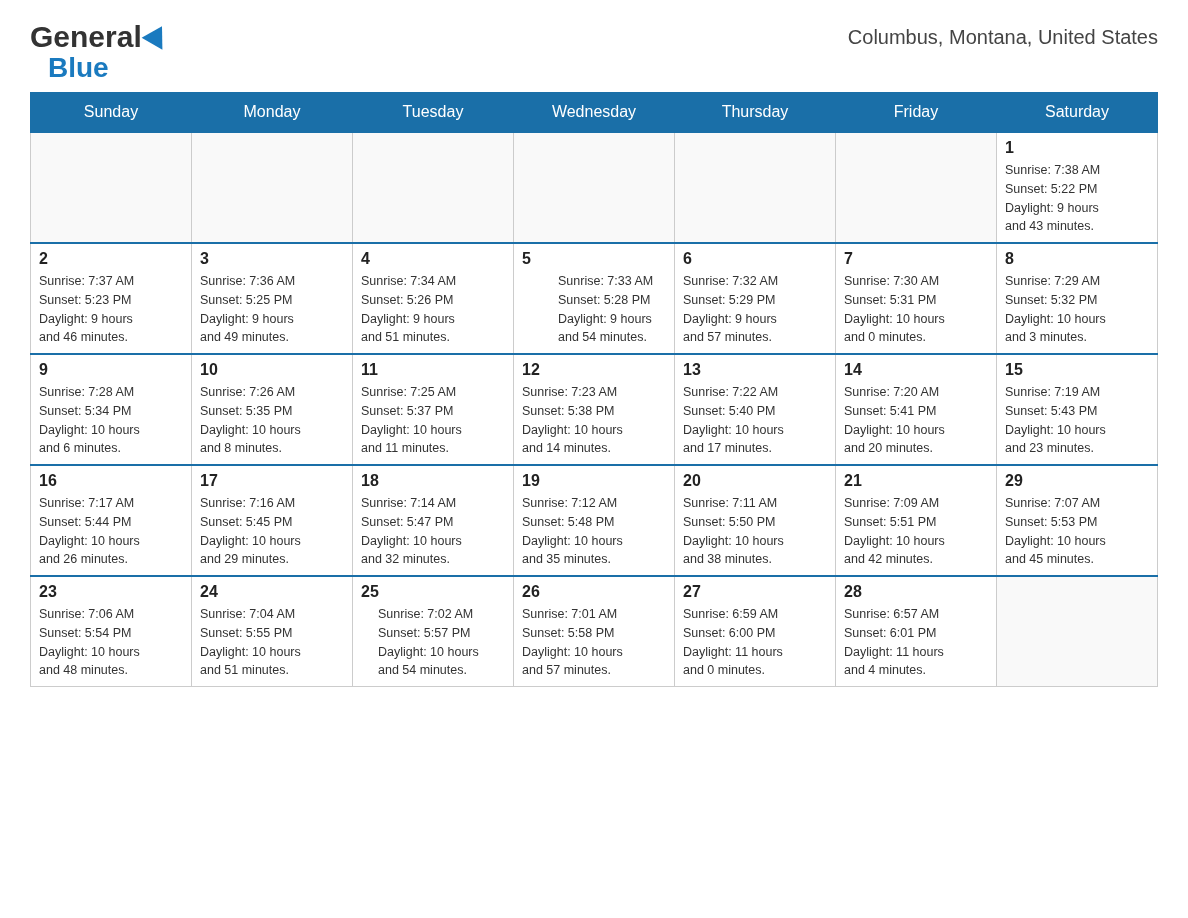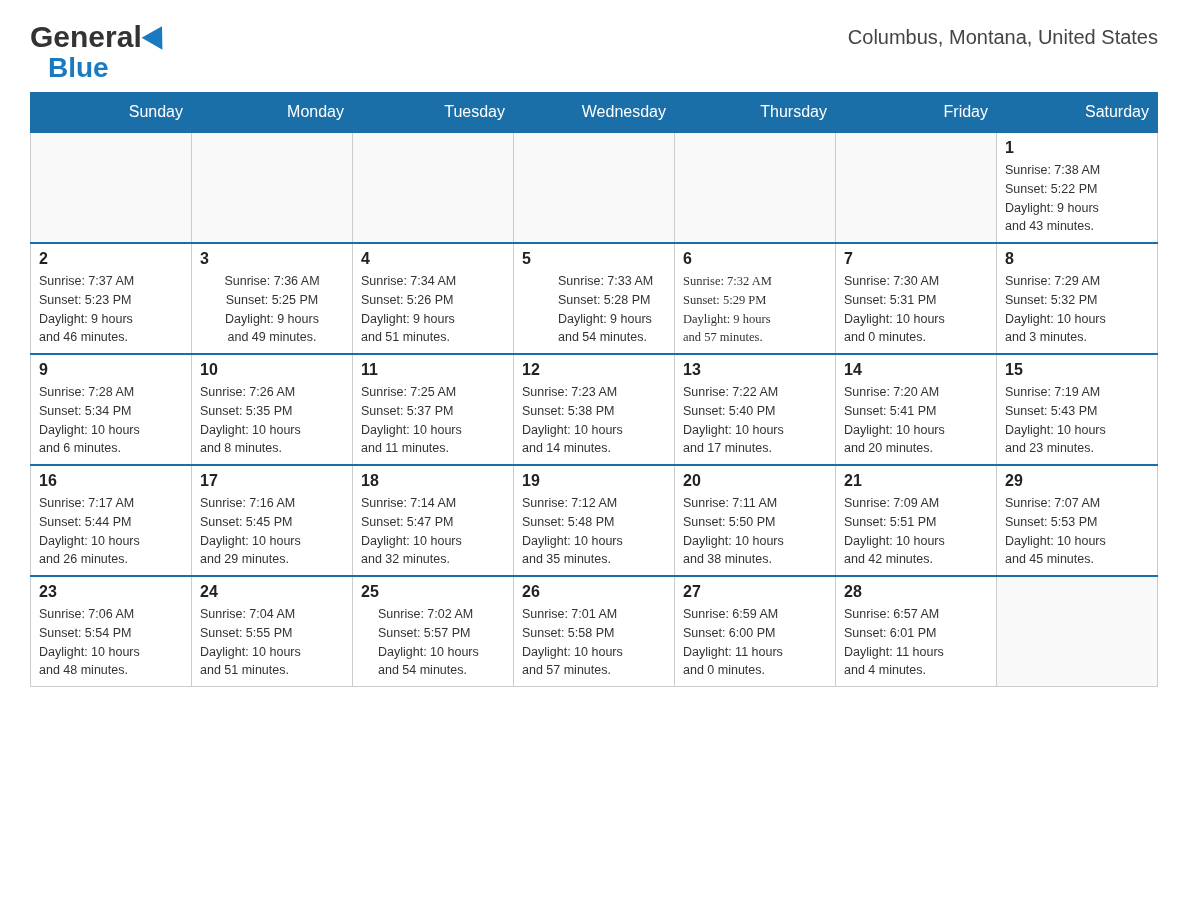--- a/index.html
+++ b/index.html
@@ -46,21 +46,21 @@
       width: 100%;
       border-collapse: collapse;
       margin-top: 10px;
     }
     .calendar th {
       background-color: #1a6fa8;
       color: #fff;
       font-size: 16px;
       font-weight: normal;
       padding: 10px 8px;
-      text-align: right;
+      text-align: center;
       border: 1px solid #1a6fa8;
     }
     .calendar td {
       vertical-align: top;
       border: 1px solid #ccc;
       padding: 6px 8px;
       width: calc(100% / 7);
       min-height: 110px;
       font-size: 13px;
       color: #333;
@@ -155,42 +155,42 @@
       <tr>
         <td>
           <span class="day-number">2</span>
           <div class="day-info" style="white-space: pre-line;">Sunrise: 7:37 AM
 Sunset: 5:23 PM
 Daylight: 9 hours
 and 46 minutes.</div>
         </td>
         <td>
           <span class="day-number">3</span>
-          <div class="day-info" style="white-space: pre-line; text-align: center;">Sunrise: 7:36 AM
+          <div class="day-info" style="white-space: pre-line;">Sunrise: 7:36 AM
 Sunset: 5:25 PM
 Daylight: 9 hours
 and 49 minutes.</div>
         </td>
         <td>
           <span class="day-number">4</span>
           <div class="day-info" style="white-space: pre-line;">Sunrise: 7:34 AM
 Sunset: 5:26 PM
 Daylight: 9 hours
 and 51 minutes.</div>
         </td>
         <td>
           <span class="day-number">5</span>
           <div class="day-info" style="white-space: pre-line; margin-left: 36px;">Sunrise: 7:33 AM
 Sunset: 5:28 PM
 Daylight: 9 hours
 and 54 minutes.</div>
         </td>
         <td>
           <span class="day-number">6</span>
-          <div class="day-info" style="white-space: pre-line; font-family: Liberation Serif, serif;">Sunrise: 7:32 AM
+          <div class="day-info" style="white-space: pre-line;">Sunrise: 7:32 AM
 Sunset: 5:29 PM
 Daylight: 9 hours
 and 57 minutes.</div>
         </td>
         <td>
           <span class="day-number">7</span>
           <div class="day-info" style="white-space: pre-line;">Sunrise: 7:30 AM
 Sunset: 5:31 PM
 Daylight: 10 hours
 and 0 minutes.</div>

